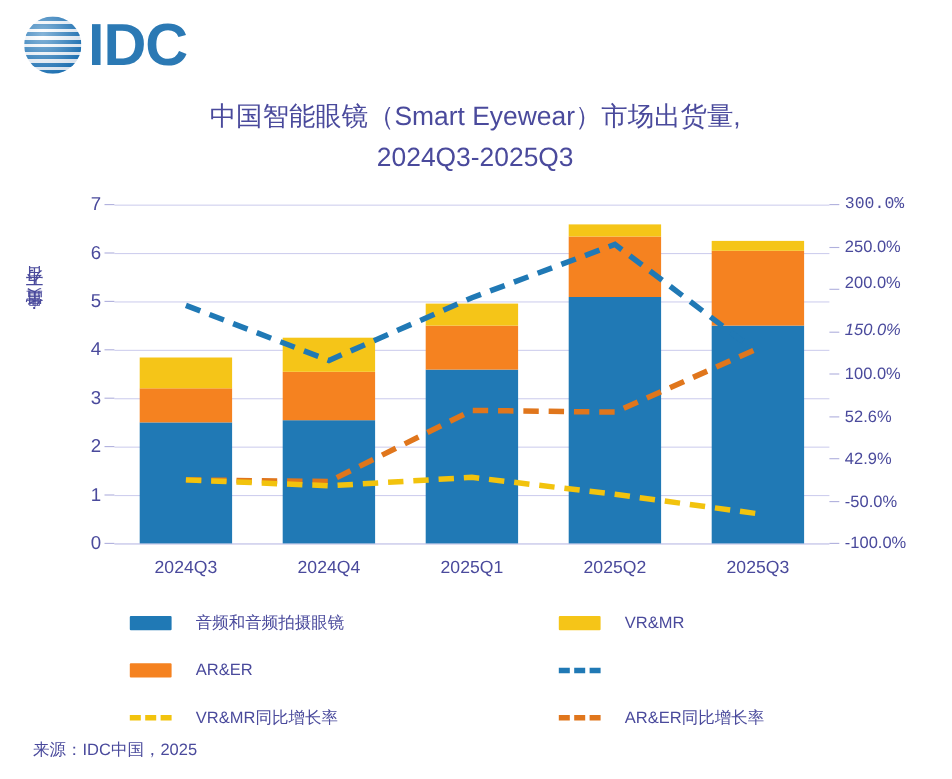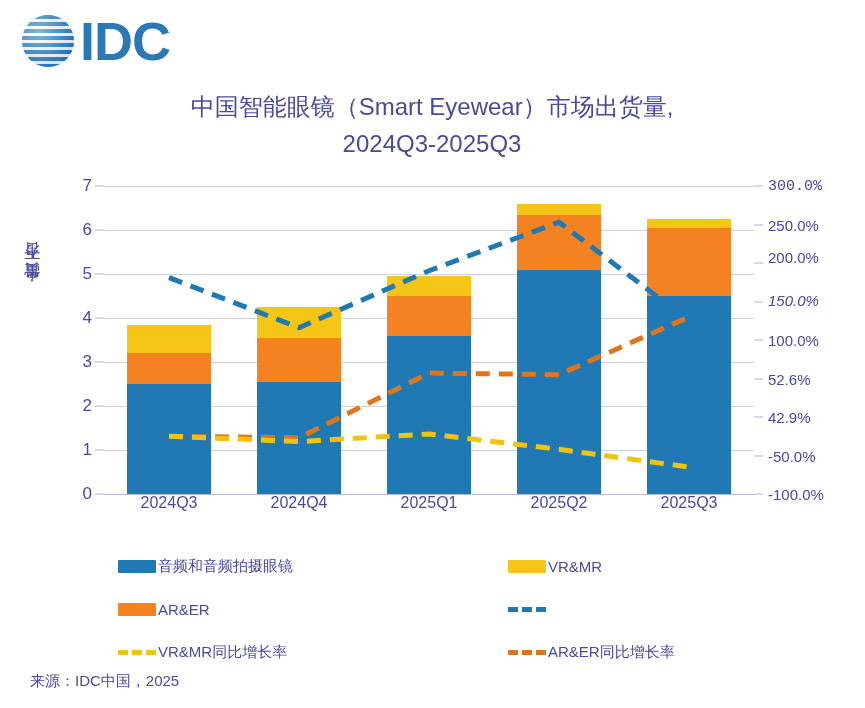--- a/index.html
+++ b/index.html
@@ -83,31 +83,32 @@
   .seg-orange{background:#f58220;}
   .seg-yellow{background:#f5c518;}
   #lines-svg{
     position:absolute;left:0;top:0;width:650px;height:308px;
     overflow:visible;pointer-events:none;
   }
   .x-label{
     position:absolute;top:308px;
     transform:translateX(-50%);
     font-size:16px;color:#4a4a9c;white-space:nowrap;
+    padding-top:14px;
   }
   
   #legend{
     position:absolute;left:118px;top:545px;
     width:700px;
     display:grid;
     grid-template-columns:390px 310px;
     grid-auto-rows:43px;
     align-items:center;
   }
-  .legend-item{display:flex;align-items:center;gap:2px;}
+  .legend-item{display:flex;align-items:center;gap:22px;}
   .swatch{width:38px;height:13px;border-radius:1px;flex:0 0 auto;}
   .swatch-dash{
     width:38px;height:0;flex:0 0 auto;
     border-top:5px dashed currentColor;
   }
   .legend-label{font-size:15px;color:#4a4a9c;white-space:nowrap;}
   
   #source{
     position:absolute;left:30px;top:672px;
     font-size:15px;color:#4a4a9c;

